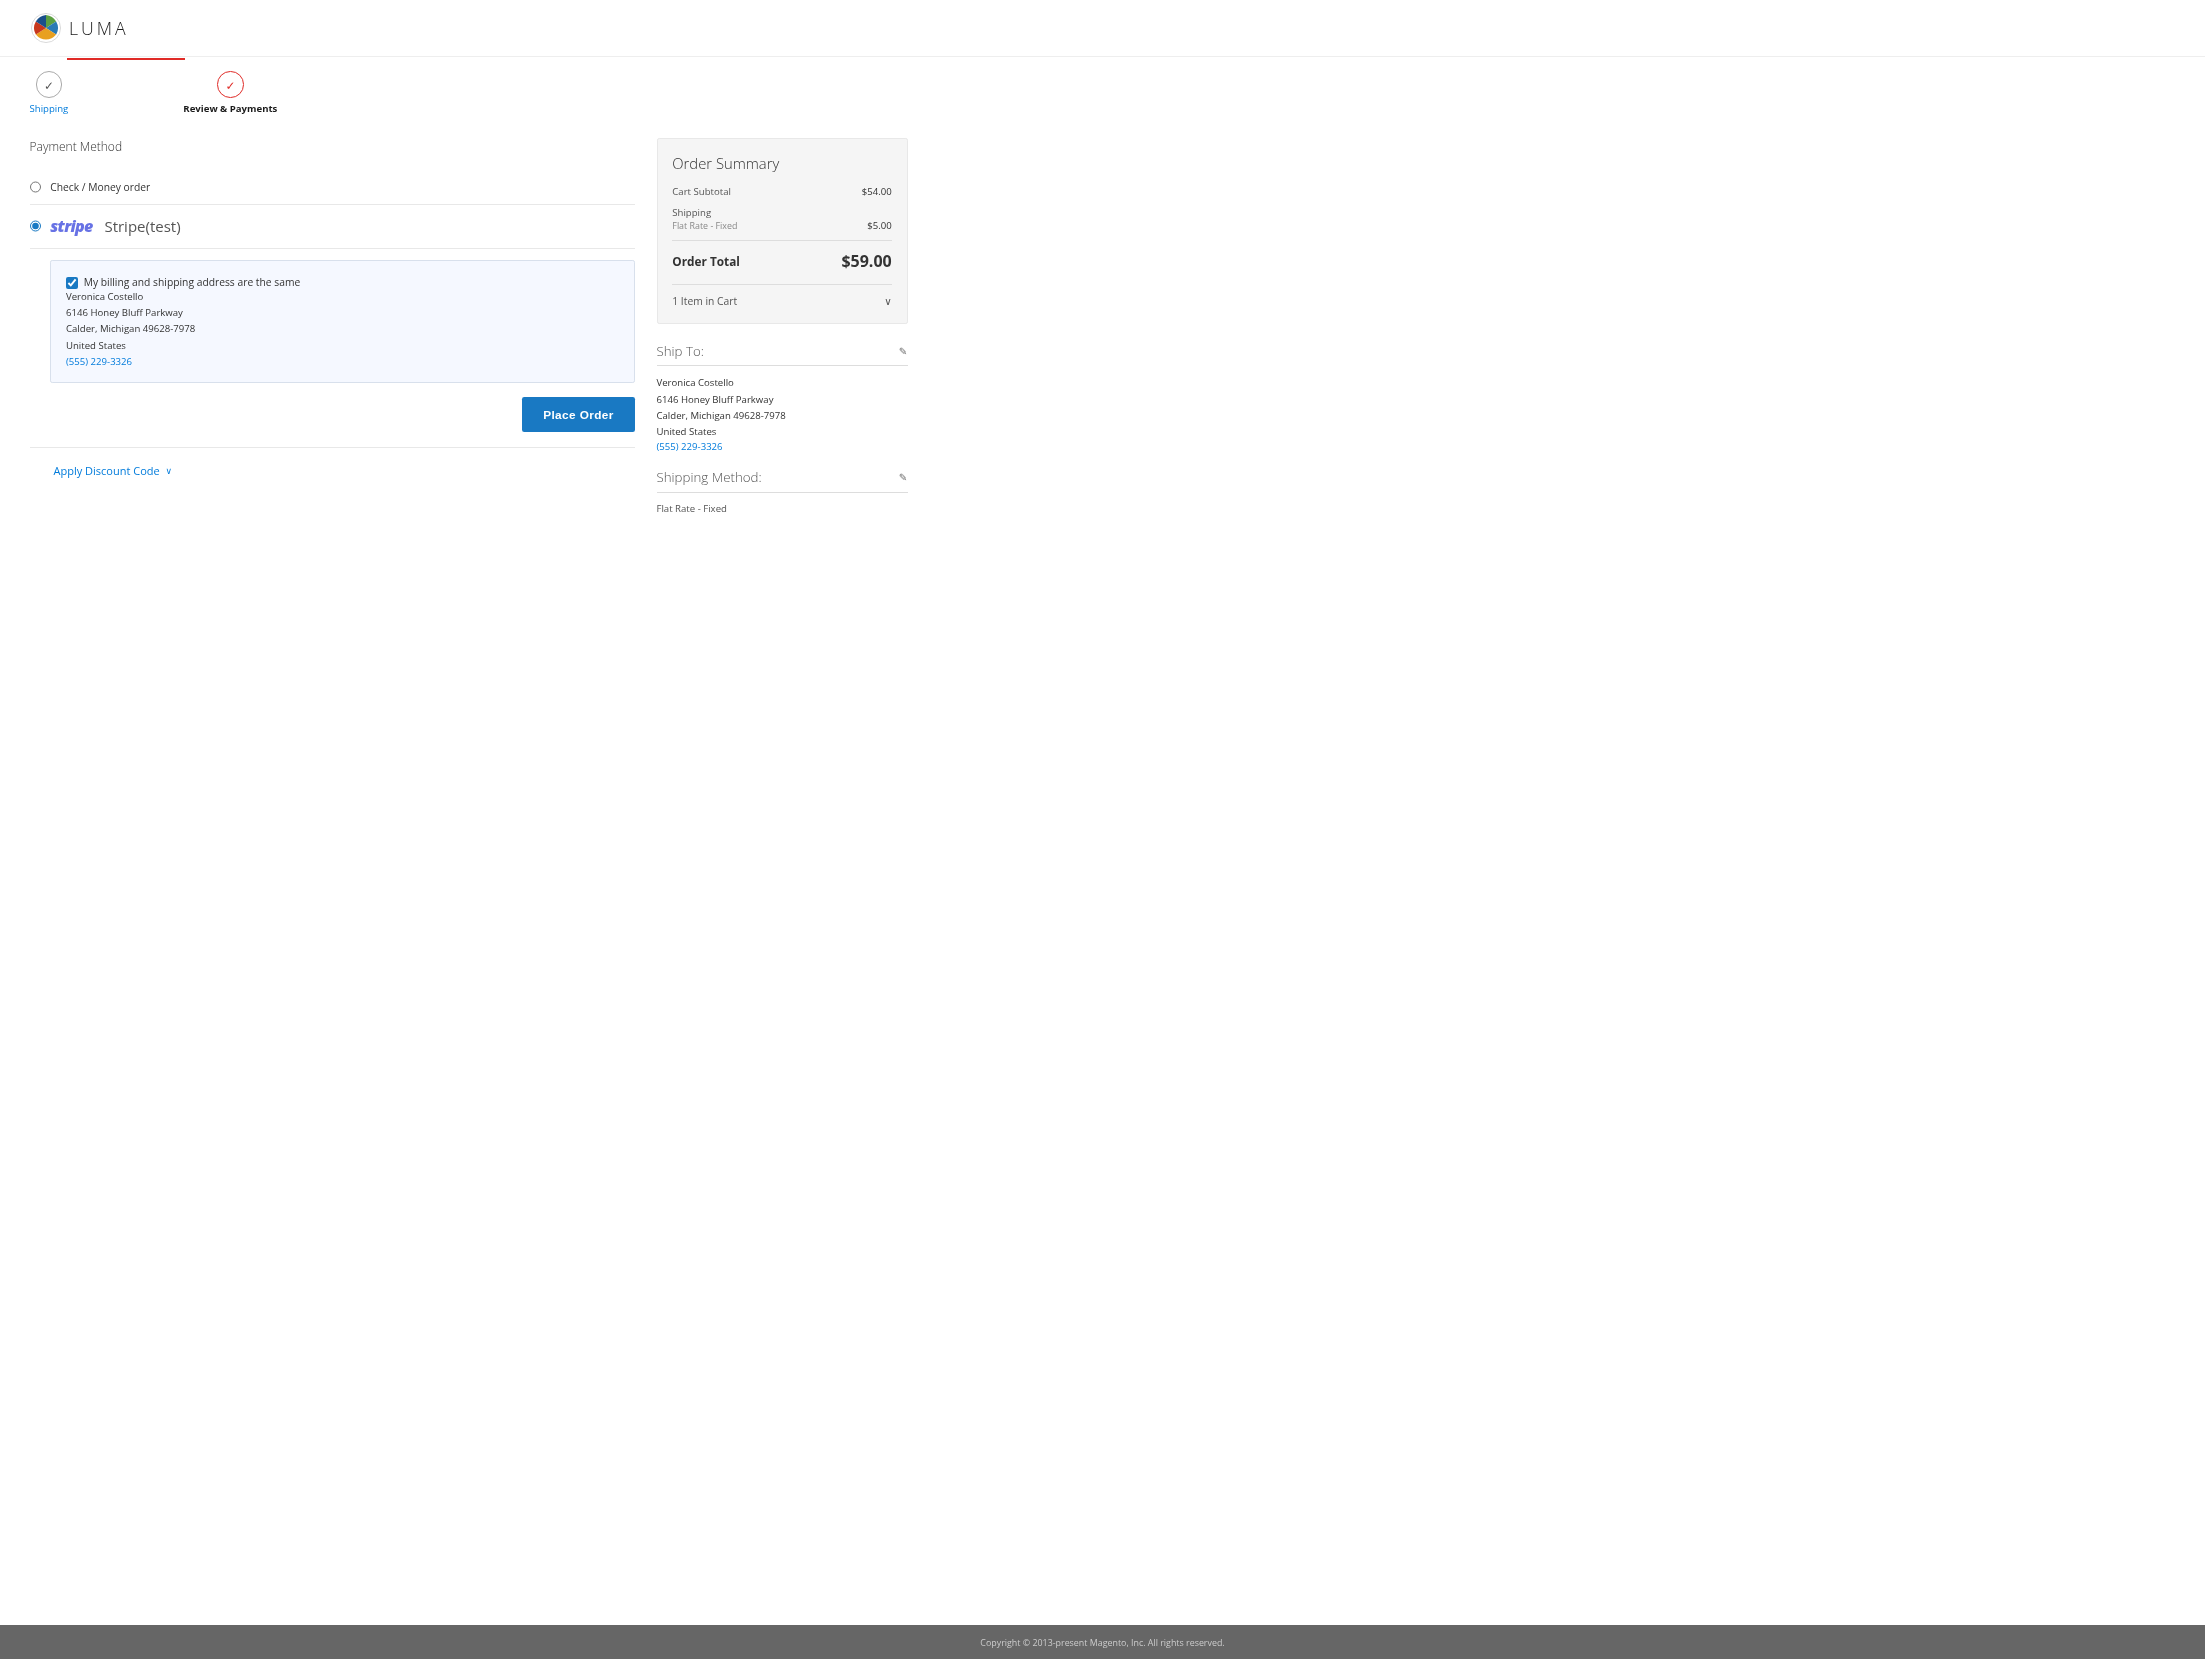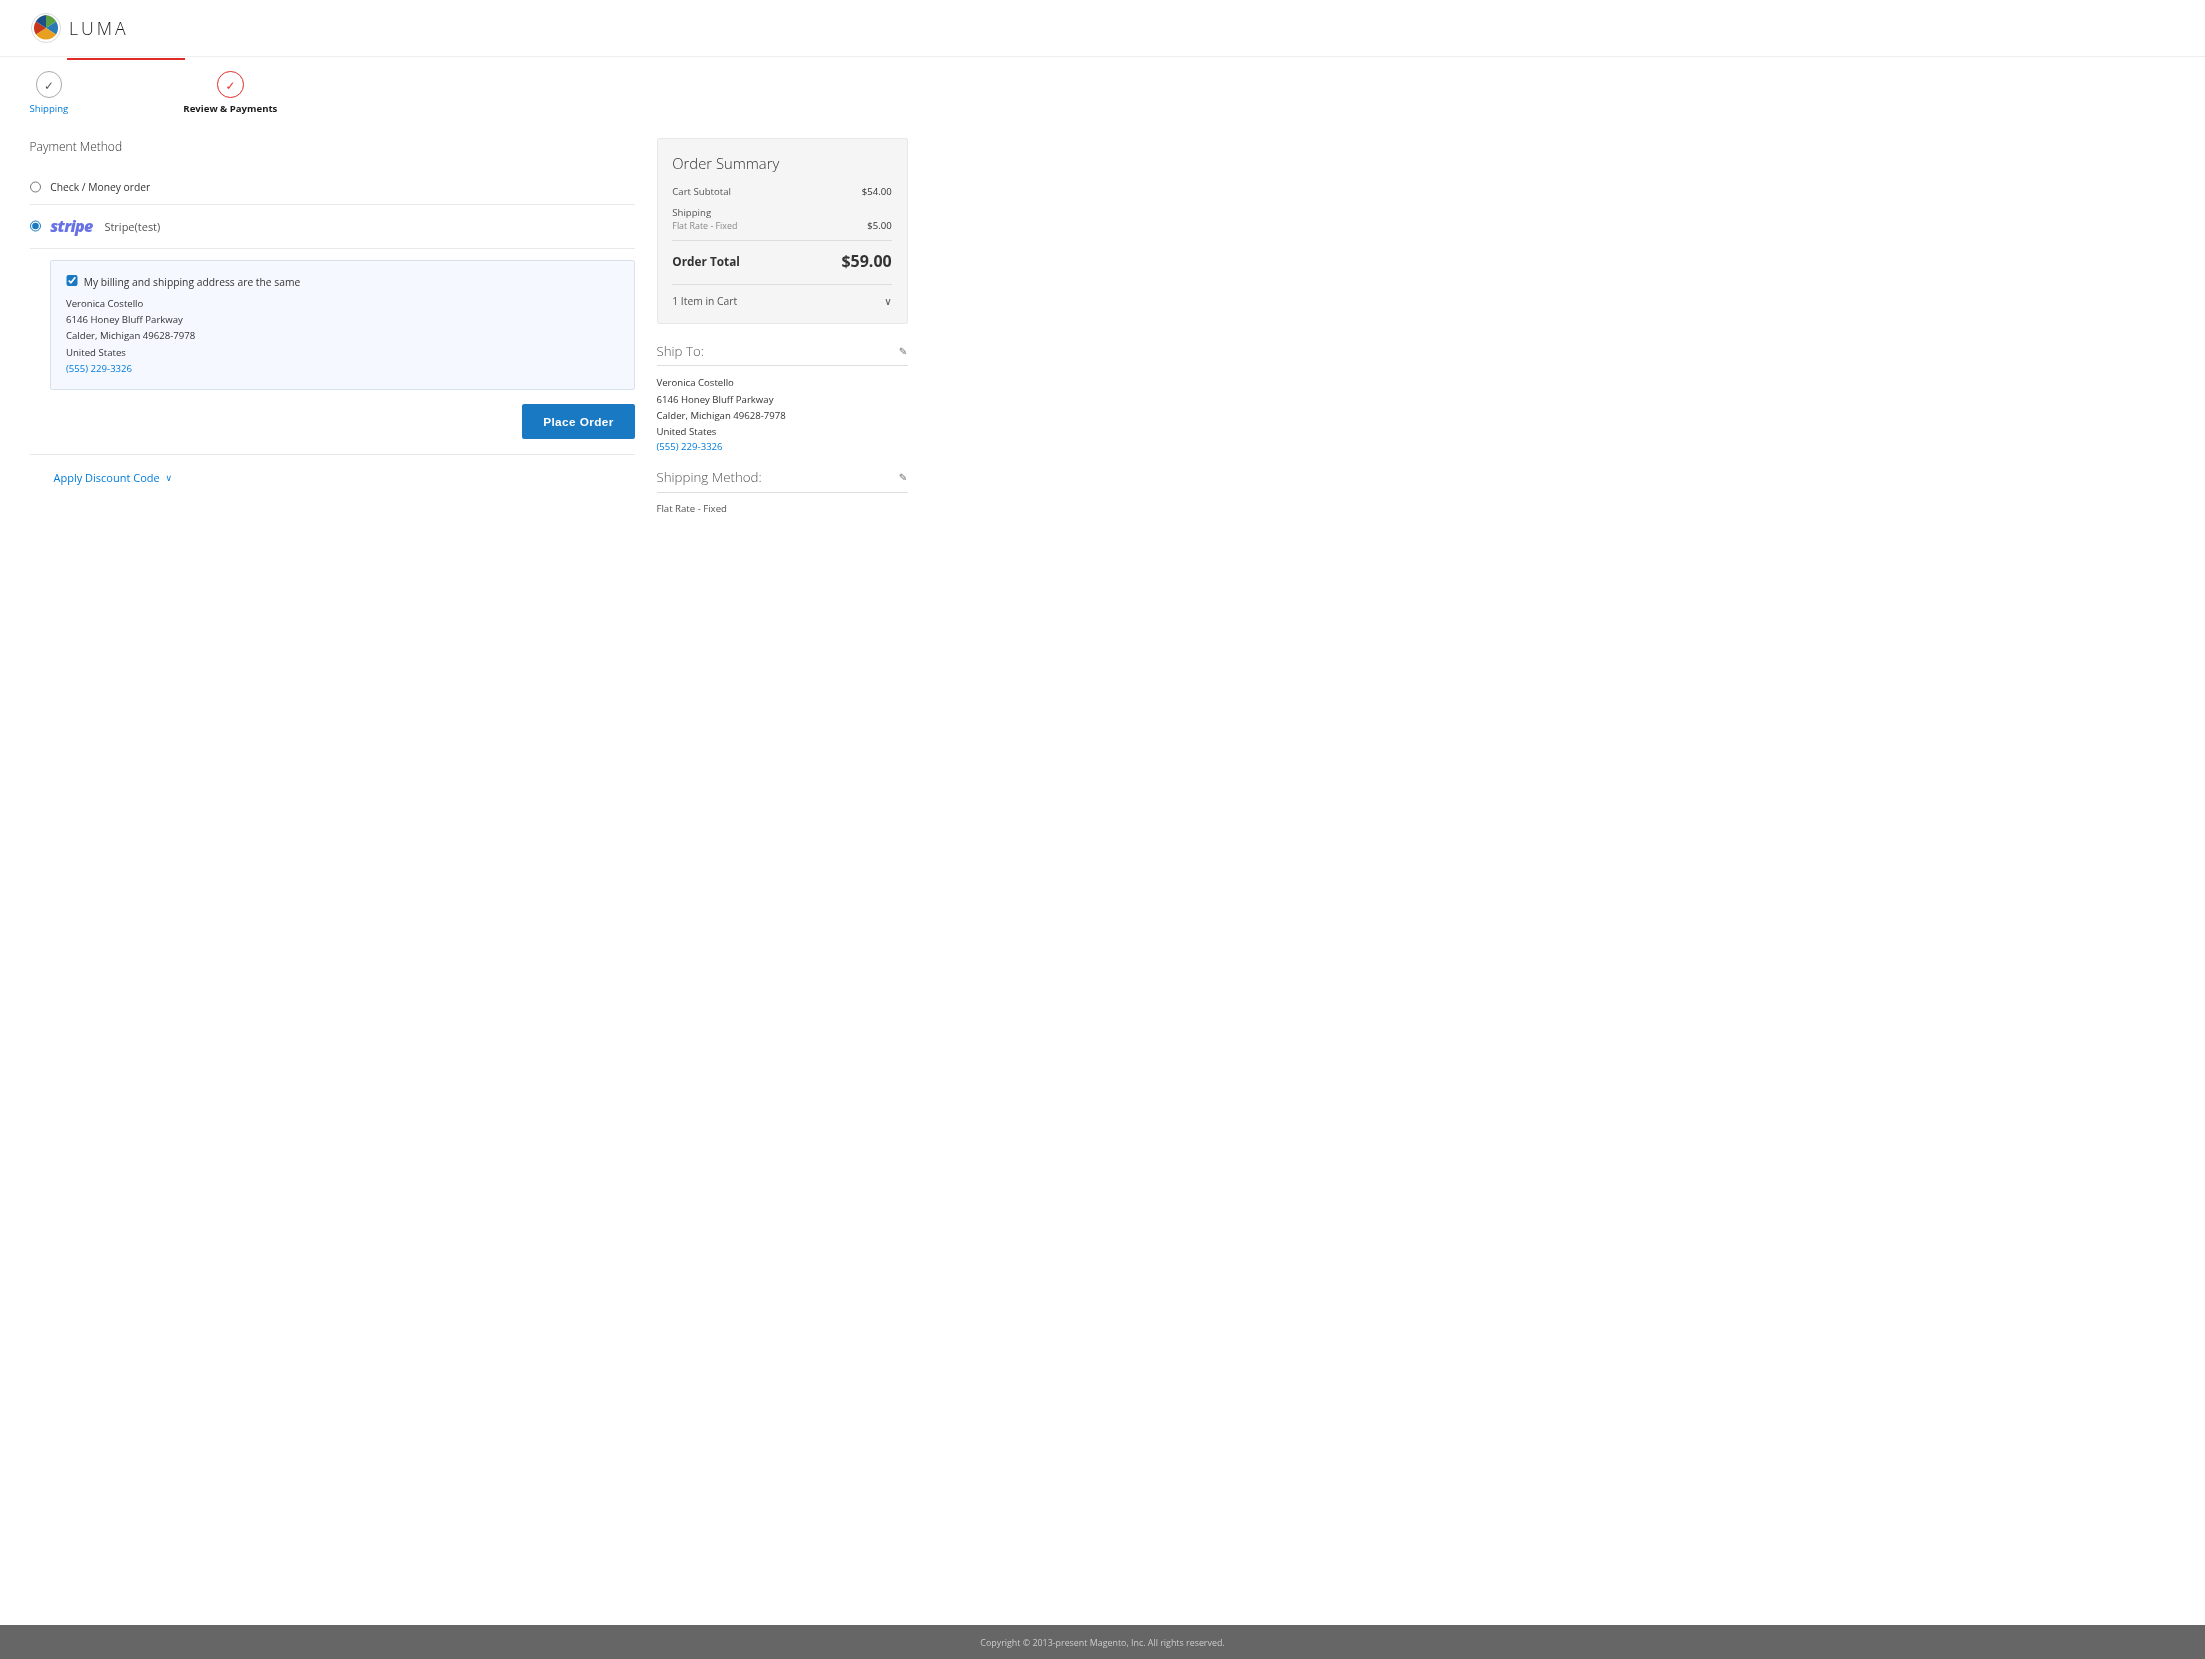--- a/index.html
+++ b/index.html
@@ -141,37 +141,37 @@
 
     .stripe-logo {
       font-size: 16px;
       font-weight: 900;
       font-style: italic;
       color: #6772e5;
       letter-spacing: -0.7px;
       margin-right: 3px;
     }
     .payment-label {
-      font-size: 11px;
+      font-size: 15px;
       color: #555;
     }
 
     
     .billing-address-box {
       margin: 11.8px 0 14.8px 20.7px;
       background: #f5f8ff;
       border: 0.7px solid #d8e0ec;
       border-radius: 2.2px;
       padding: 13.3px 14.8px;
     }
     .billing-same-row {
       display: flex;
-      align-items: flex-start;
+      align-items: flex-end;
       gap: 5.9px;
-      margin-bottom: 7px;
+      margin-bottom: 0;
     }
     .billing-checkbox {
       width: 11.8px;
       height: 11.8px;
       accent-color: #1979c3;
       cursor: pointer;
     }
     .billing-same-label {
       font-size: 10.3px;
       color: #333;

